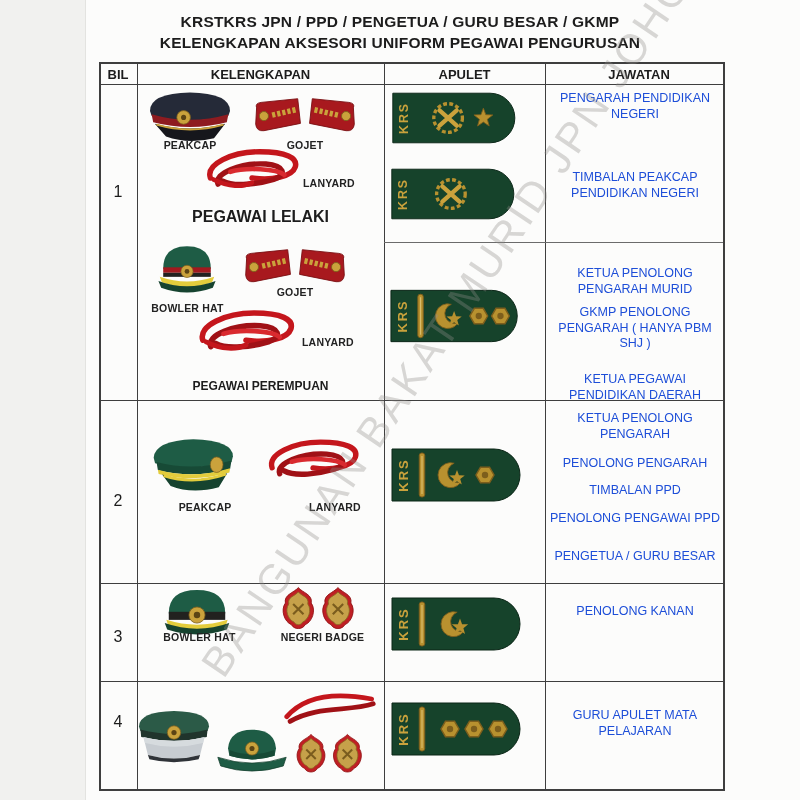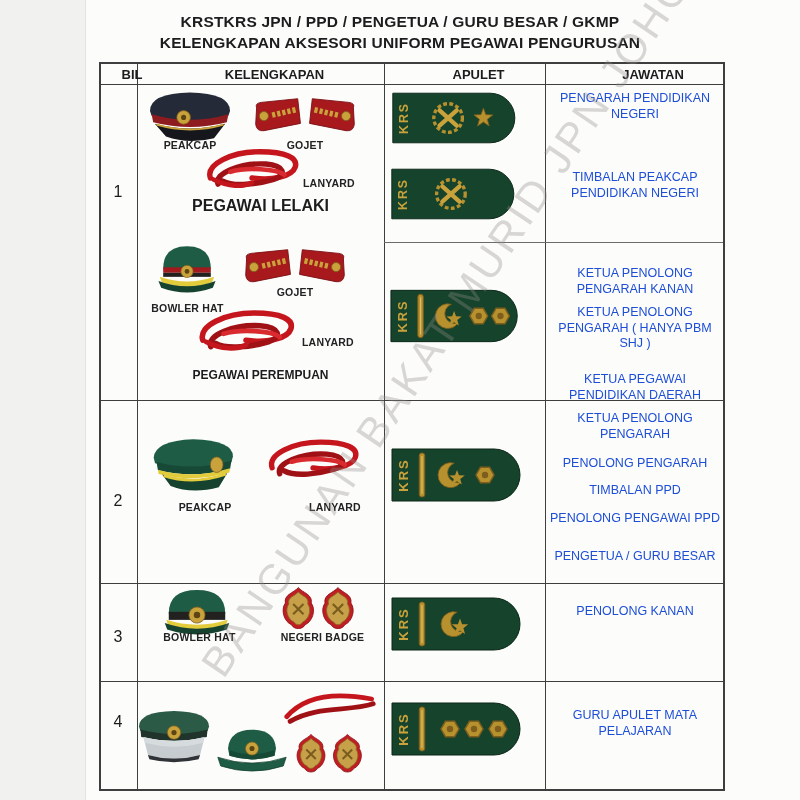--- a/index.html
+++ b/index.html
@@ -6,24 +6,24 @@
   body{width:800px;height:800px;position:relative;background:#fcfcfb;
        font-family:"Liberation Sans","DejaVu Sans",sans-serif;color:#1c1c1c;overflow:hidden;}
   .abs{position:absolute;}
   .edge-strip{left:0;top:0;width:85px;height:800px;background:#f1f1ef;border-right:1px solid #e3e3e0;}
   .title{left:90px;top:11px;width:620px;text-align:center;font-weight:bold;
          font-size:15.5px;line-height:21px;letter-spacing:.2px;}
   .frame{left:99px;top:62px;width:622px;height:725px;border:2px solid #3e3e3e;background:transparent;}
   .vline{top:62px;height:727px;width:1px;background:#3e3e3e;}
   .hline{left:99px;width:624px;height:1px;background:#3e3e3e;}
   .hline-part{left:384px;width:339px;height:1px;background:#6b6b6b;}
-  .hdr{top:66px;height:18px;line-height:18px;text-align:center;font-weight:bold;font-size:13px;padding-left:14px;}
+  .hdr{top:66px;height:18px;line-height:18px;text-align:center;font-weight:bold;font-size:13px;}
   .bil{left:99px;width:38px;text-align:center;font-size:16px;}
   .lbl{font-size:10.5px;font-weight:bold;text-align:center;letter-spacing:.2px;color:#222;}
-  .grp{left:137px;width:247px;text-align:center;font-weight:bold;}
+  .grp{left:137px;width:247px;text-align:center;font-weight:bold;margin-top:11px;}
   .jaw{left:549px;width:172px;text-align:center;font-size:12.5px;line-height:15.5px;color:#1d4ed8;}
   .wm{left:212px;top:648px;transform:rotate(-56deg);transform-origin:left center;
       font-size:42px;letter-spacing:3px;white-space:nowrap;color:rgba(143,141,138,0.34);
       z-index:40;pointer-events:none;font-weight:400;}
   svg text.krs{font-family:"Liberation Sans",sans-serif;font-size:13px;font-weight:bold;
       fill:#c9a23c;letter-spacing:2px;}
 </style>
 </head>
 <body>
 
@@ -155,22 +155,22 @@
   <text class="krs" transform="rotate(-90 16 30)" x="16" y="34" text-anchor="middle">KRS</text>
   <use href="#goldbar" transform="translate(34,30)"></use>
   <use href="#crescent" transform="translate(62,30) rotate(-20)" fill="#b8912f" stroke="#7d5e1c" stroke-width="0.8"></use>
   <use href="#star" transform="translate(68,33) scale(0.9)" fill="#b8912f"></use>
   <use href="#pip" transform="translate(93,30)"></use>
   <use href="#pip" transform="translate(115,30)"></use>
 </svg>
 
 <div class="abs jaw" style="top:91px">PENGARAH PENDIDIKAN NEGERI</div>
 <div class="abs jaw" style="top:170px">TIMBALAN PEAKCAP PENDIDIKAN NEGERI</div>
-<div class="abs jaw" style="top:266px">KETUA PENOLONG PENGARAH KANAN</div>
-<div class="abs jaw" style="top:305px">KETUA PENOLONG PENGARAH ( HANYA PBM SHJ )</div>
+<div class="abs jaw" style="top:266px">KETUA PENOLONG PENGARAH MURID</div>
+<div class="abs jaw" style="top:305px">GKMP PENOLONG PENGARAH ( HANYA PBM SHJ )</div>
 <div class="abs jaw" style="top:372px">KETUA PEGAWAI PENDIDIKAN DAERAH</div>
 
 <svg class="abs" style="left:148px;top:424px" width="92" height="80" viewBox="0 0 130 86">
   <path d="M8,34 Q10,10 64,8 Q120,10 120,32 L118,40 Q64,54 10,42 Z" fill="#1e5c45"></path>
   <path d="M12,40 Q64,54 118,38 L116,50 Q64,64 14,52 Z" fill="#174a36"></path>
   <path d="M14,51 Q64,65 116,49 L115,55 Q64,70 15,57 Z" fill="#e3cc3c"></path>
   <ellipse cx="97" cy="44" rx="9" ry="11" fill="#caa23c" stroke="#7d5e1c"></ellipse>
   <path d="M20,58 Q64,72 112,56 L100,76 Q62,86 32,74 Z" fill="#16432f"></path>
   <path d="M22,59.5 Q64,73 110,57.5" stroke="#e3cc3c" stroke-width="4" fill="none"></path>
 </svg>

